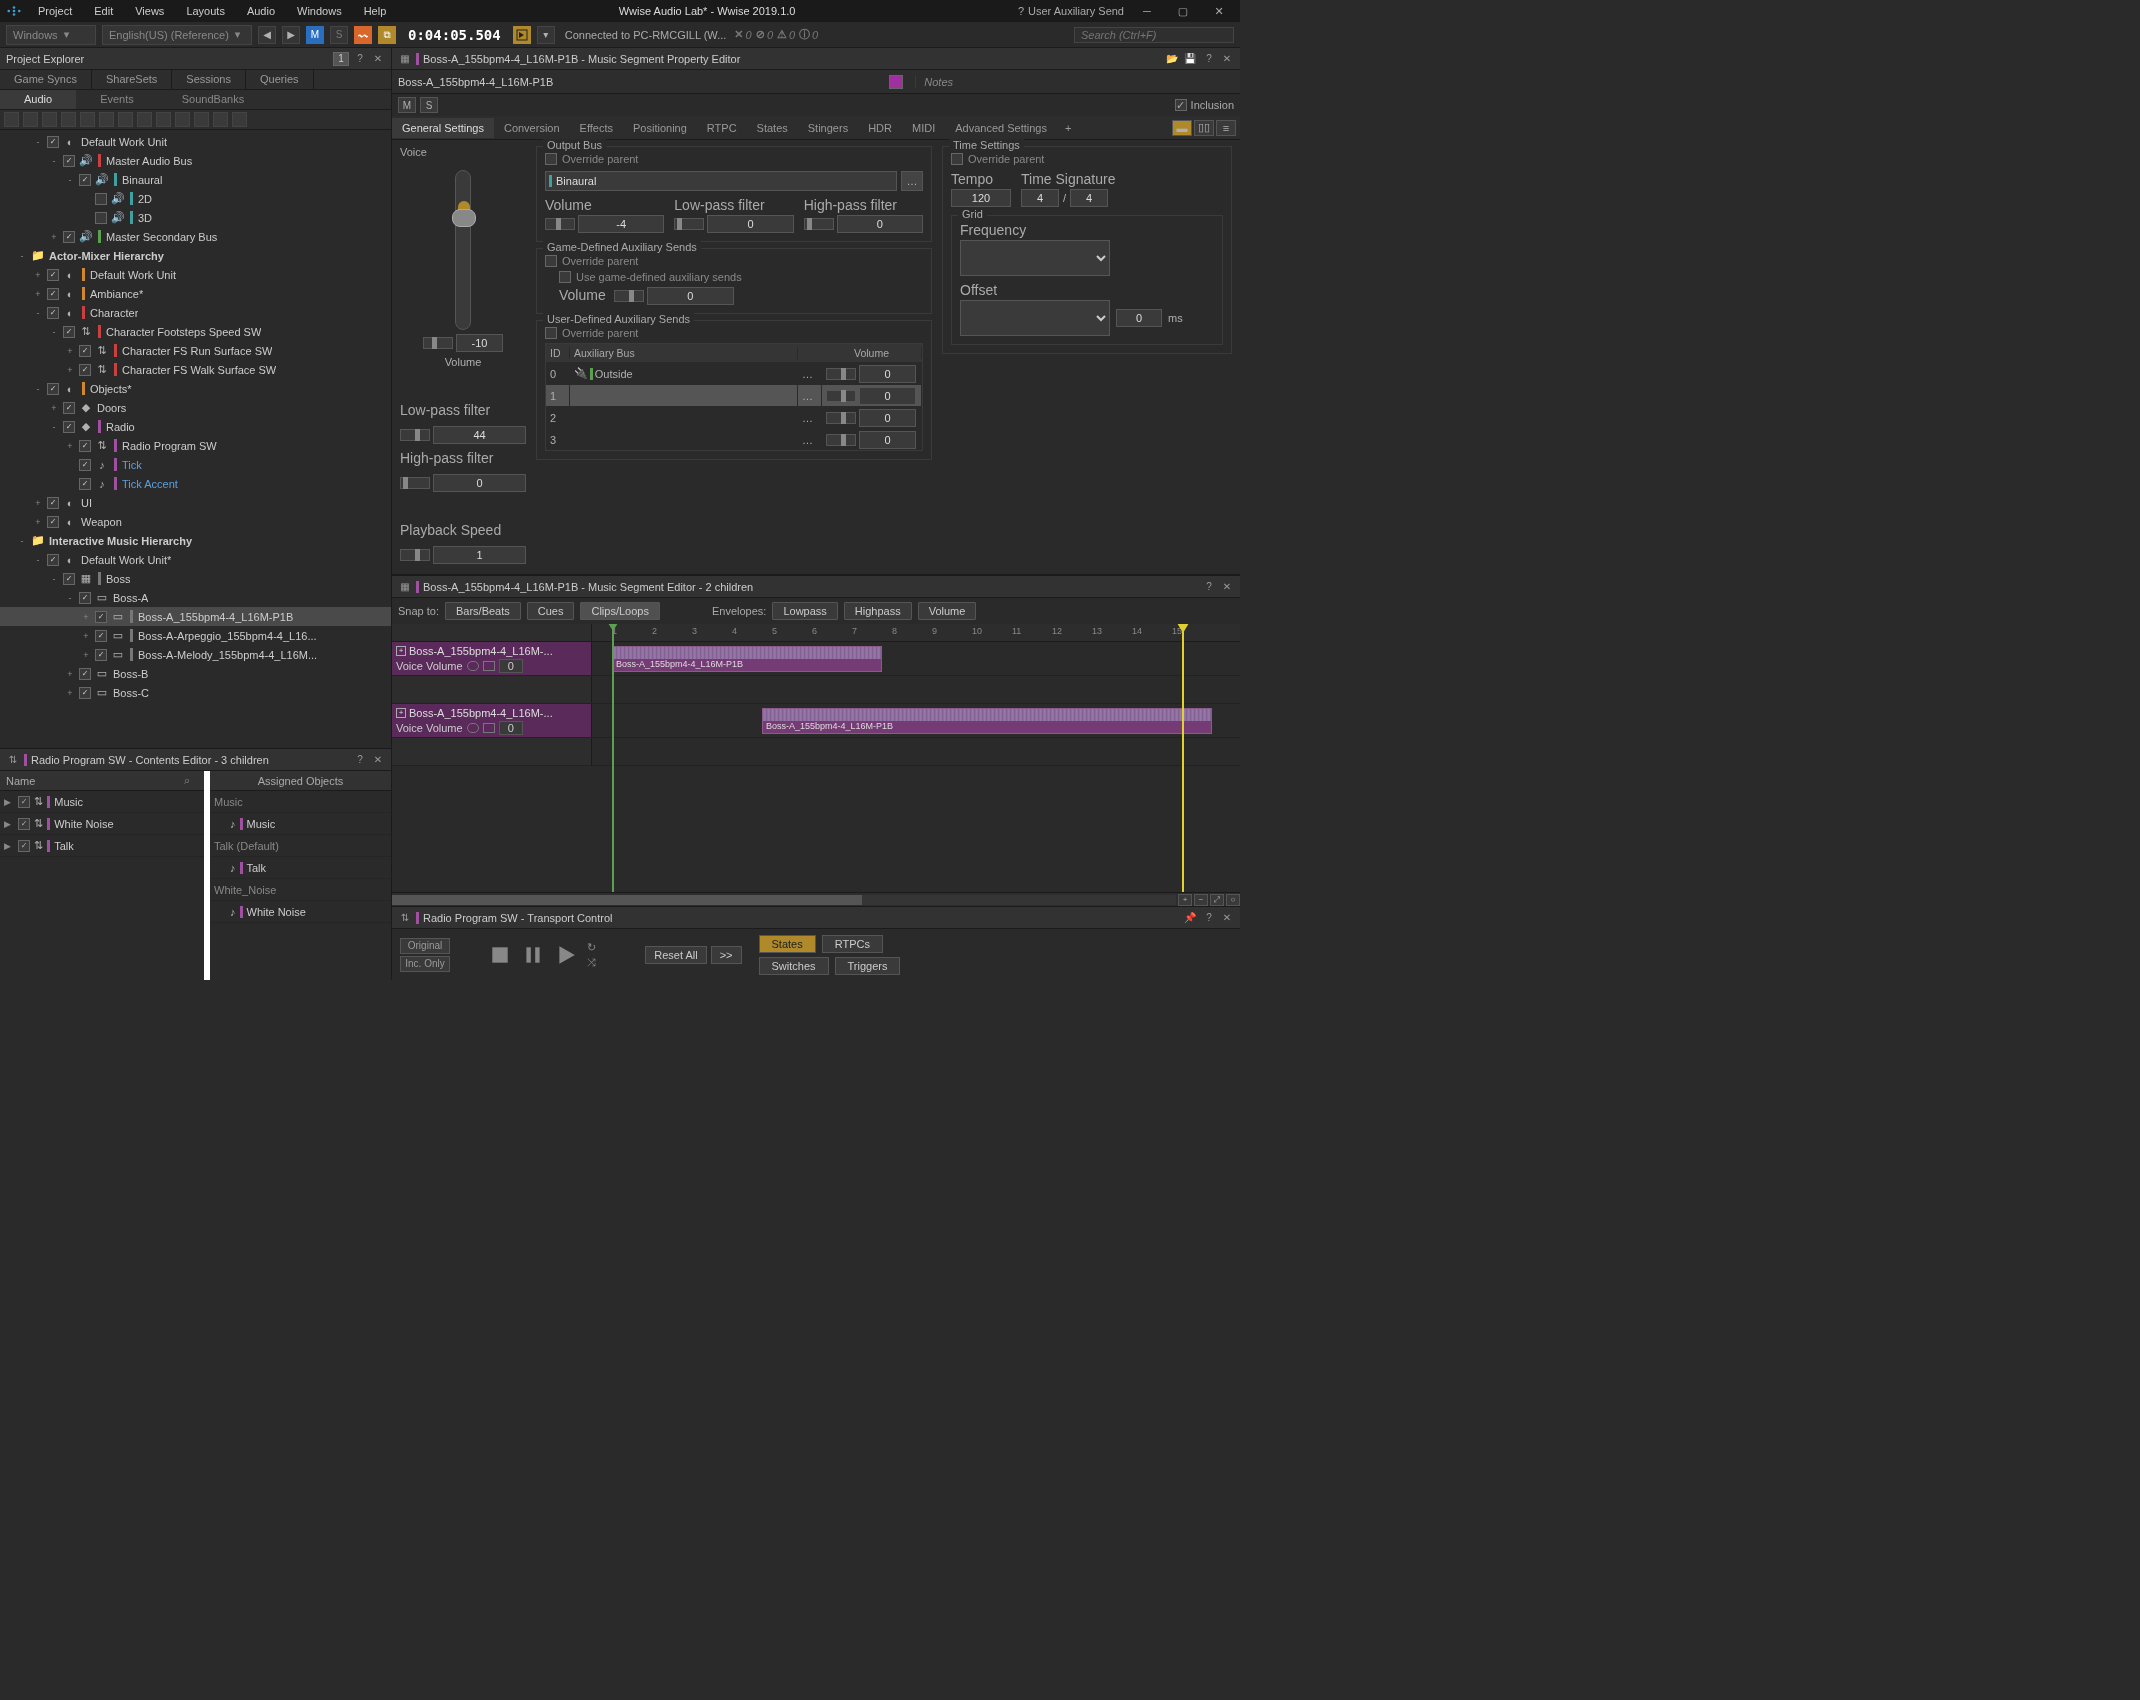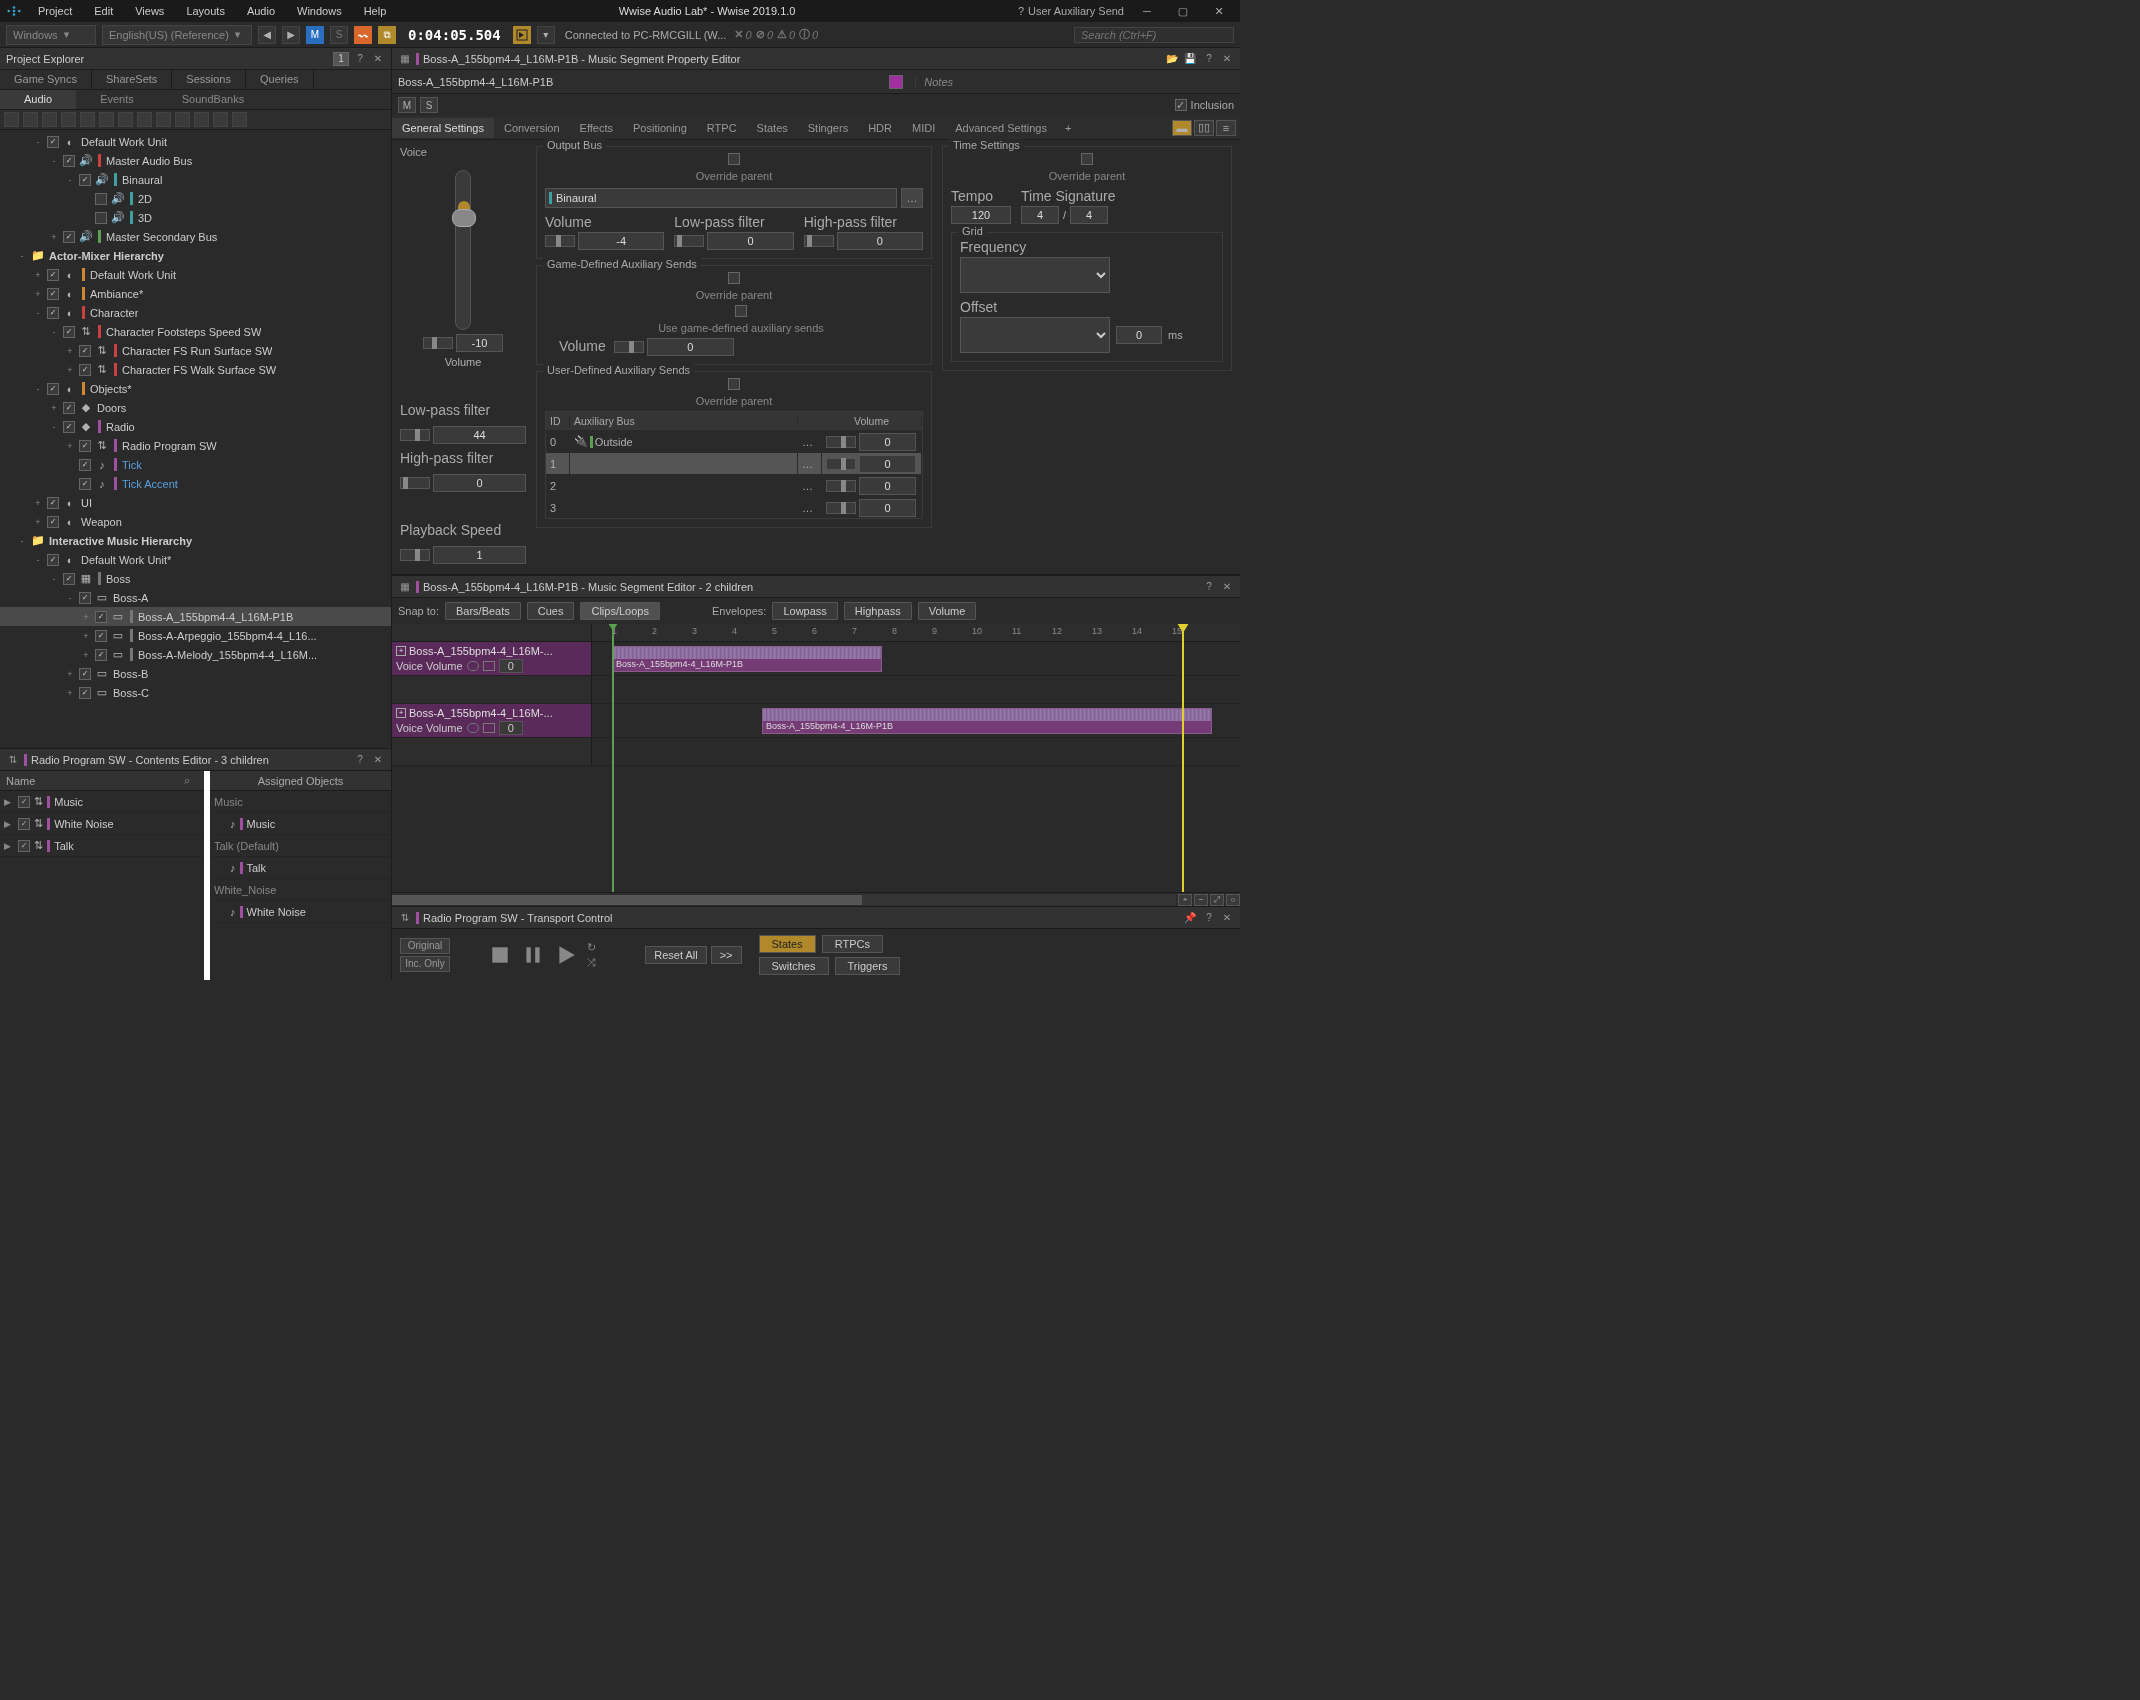--- a/index.html
+++ b/index.html
@@ -95,21 +95,21 @@
 
 .prop-body { display:flex; padding:6px 8px 10px 8px; gap:10px; background:#2a2a2a;}
 .pb-col { display:flex; flex-direction:column; gap:6px; }
 .pb-col.voice { width:126px; }
 .pb-col.mid { flex:1; min-width:0; }
 .pb-col.time { width:290px; }
 
 .section-title { color:#aaa; margin-bottom:2px; }
 .fieldset { border:1px solid #3a3a3a; padding:6px 8px 8px 8px; position:relative;}
 .fieldset .fs-title { position:absolute; top:-8px; left:6px; background:#2a2a2a; padding:0 4px; color:#aaa; }
-.checkbox-line { display:flex; align-items:center; gap:5px; color:#888;flex-direction:column; }
+.checkbox-line { display:flex; align-items:center; gap:5px; color:#888; }
 .checkbox-line .cb { width:12px; height:12px; border:1px solid #666; background:#3a3a3a; display:flex; align-items:center; justify-content:center; font-size:8px;}
 
 .num-field { display:flex; align-items:center; height:18px; }
 .num-field .slider { width:30px; height:12px; background:#3a3a3a; border:1px solid #555; margin-right:3px; position:relative;}
 .num-field .slider .thumb { position:absolute; top:-1px; width:5px; height:12px; background:#888;}
 .num-field .val { flex:1; background:#3a3a3a; border:1px solid #555; text-align:center; color:#ddd; height:18px; line-height:16px;}
 
 .voice-fader { display:flex; flex-direction:column; align-items:center; gap:4px; padding-top:4px;}
 .fader-track { width:16px; height:160px; background:#3a3a3a; border:1px solid #555; border-radius:8px; position:relative;}
 .fader-thumb { position:absolute; left:-4px; width:24px; height:18px; background:#888; border:1px solid #aaa; border-radius:8px; top:38px;}

